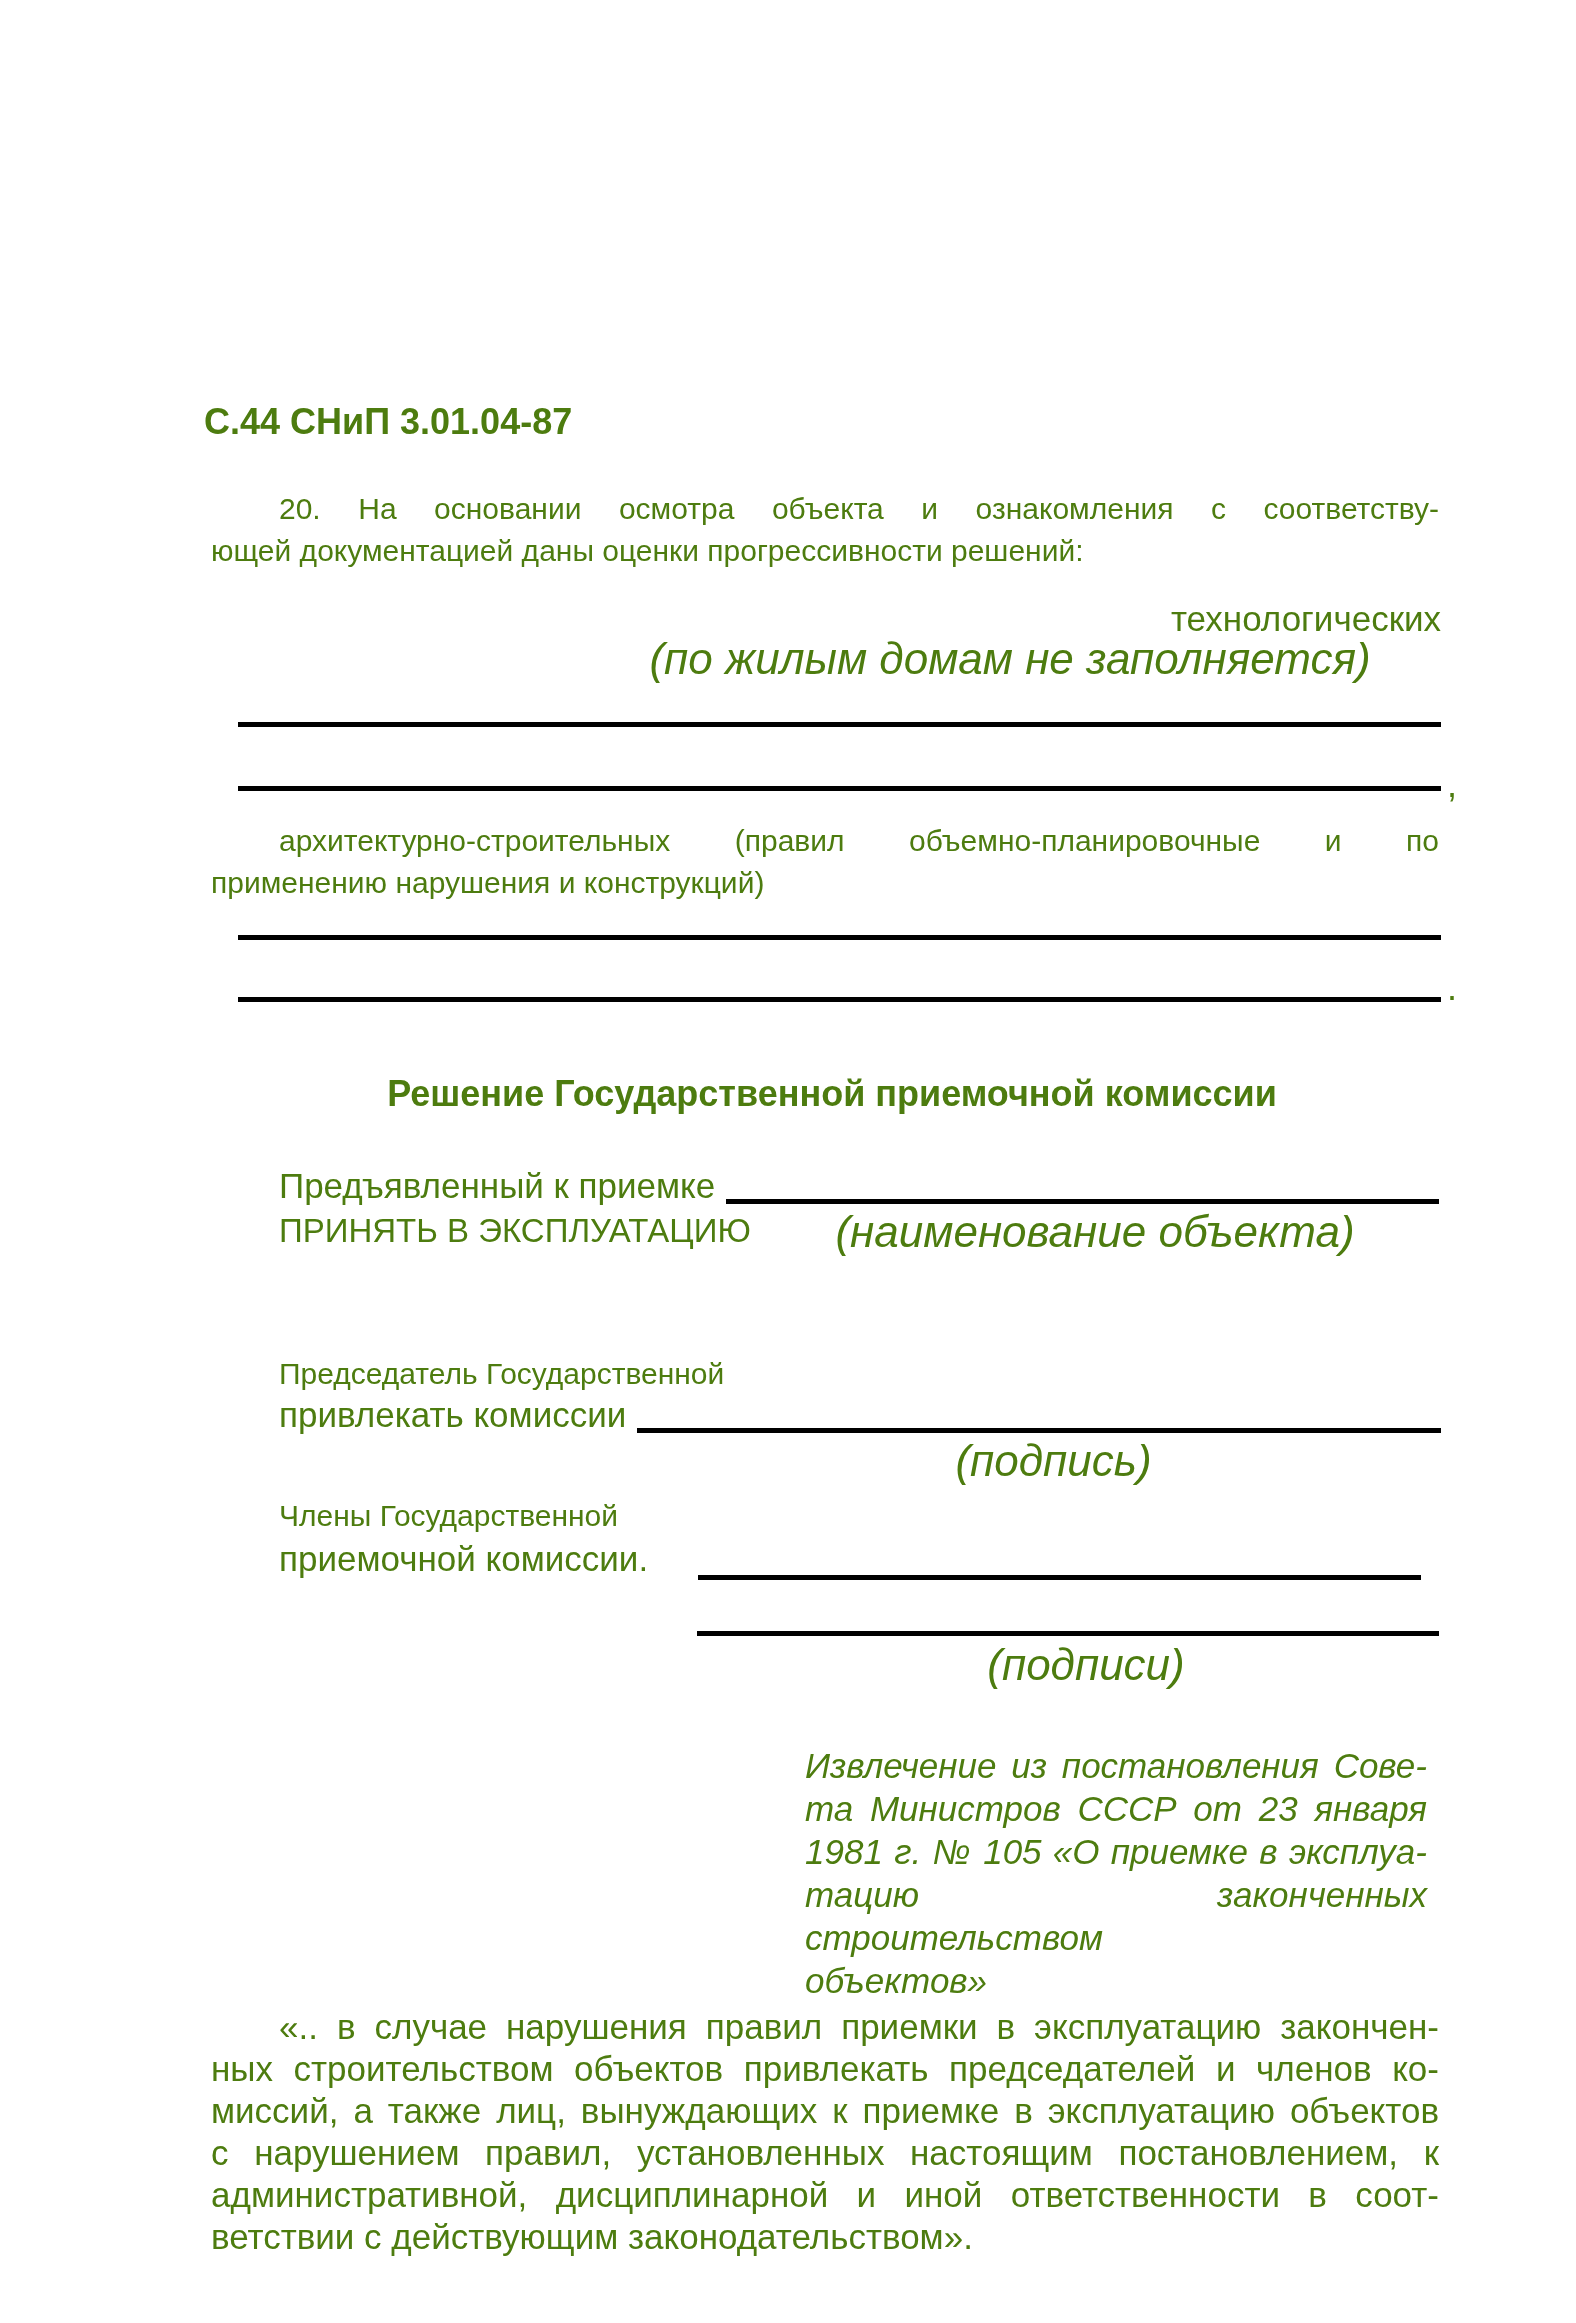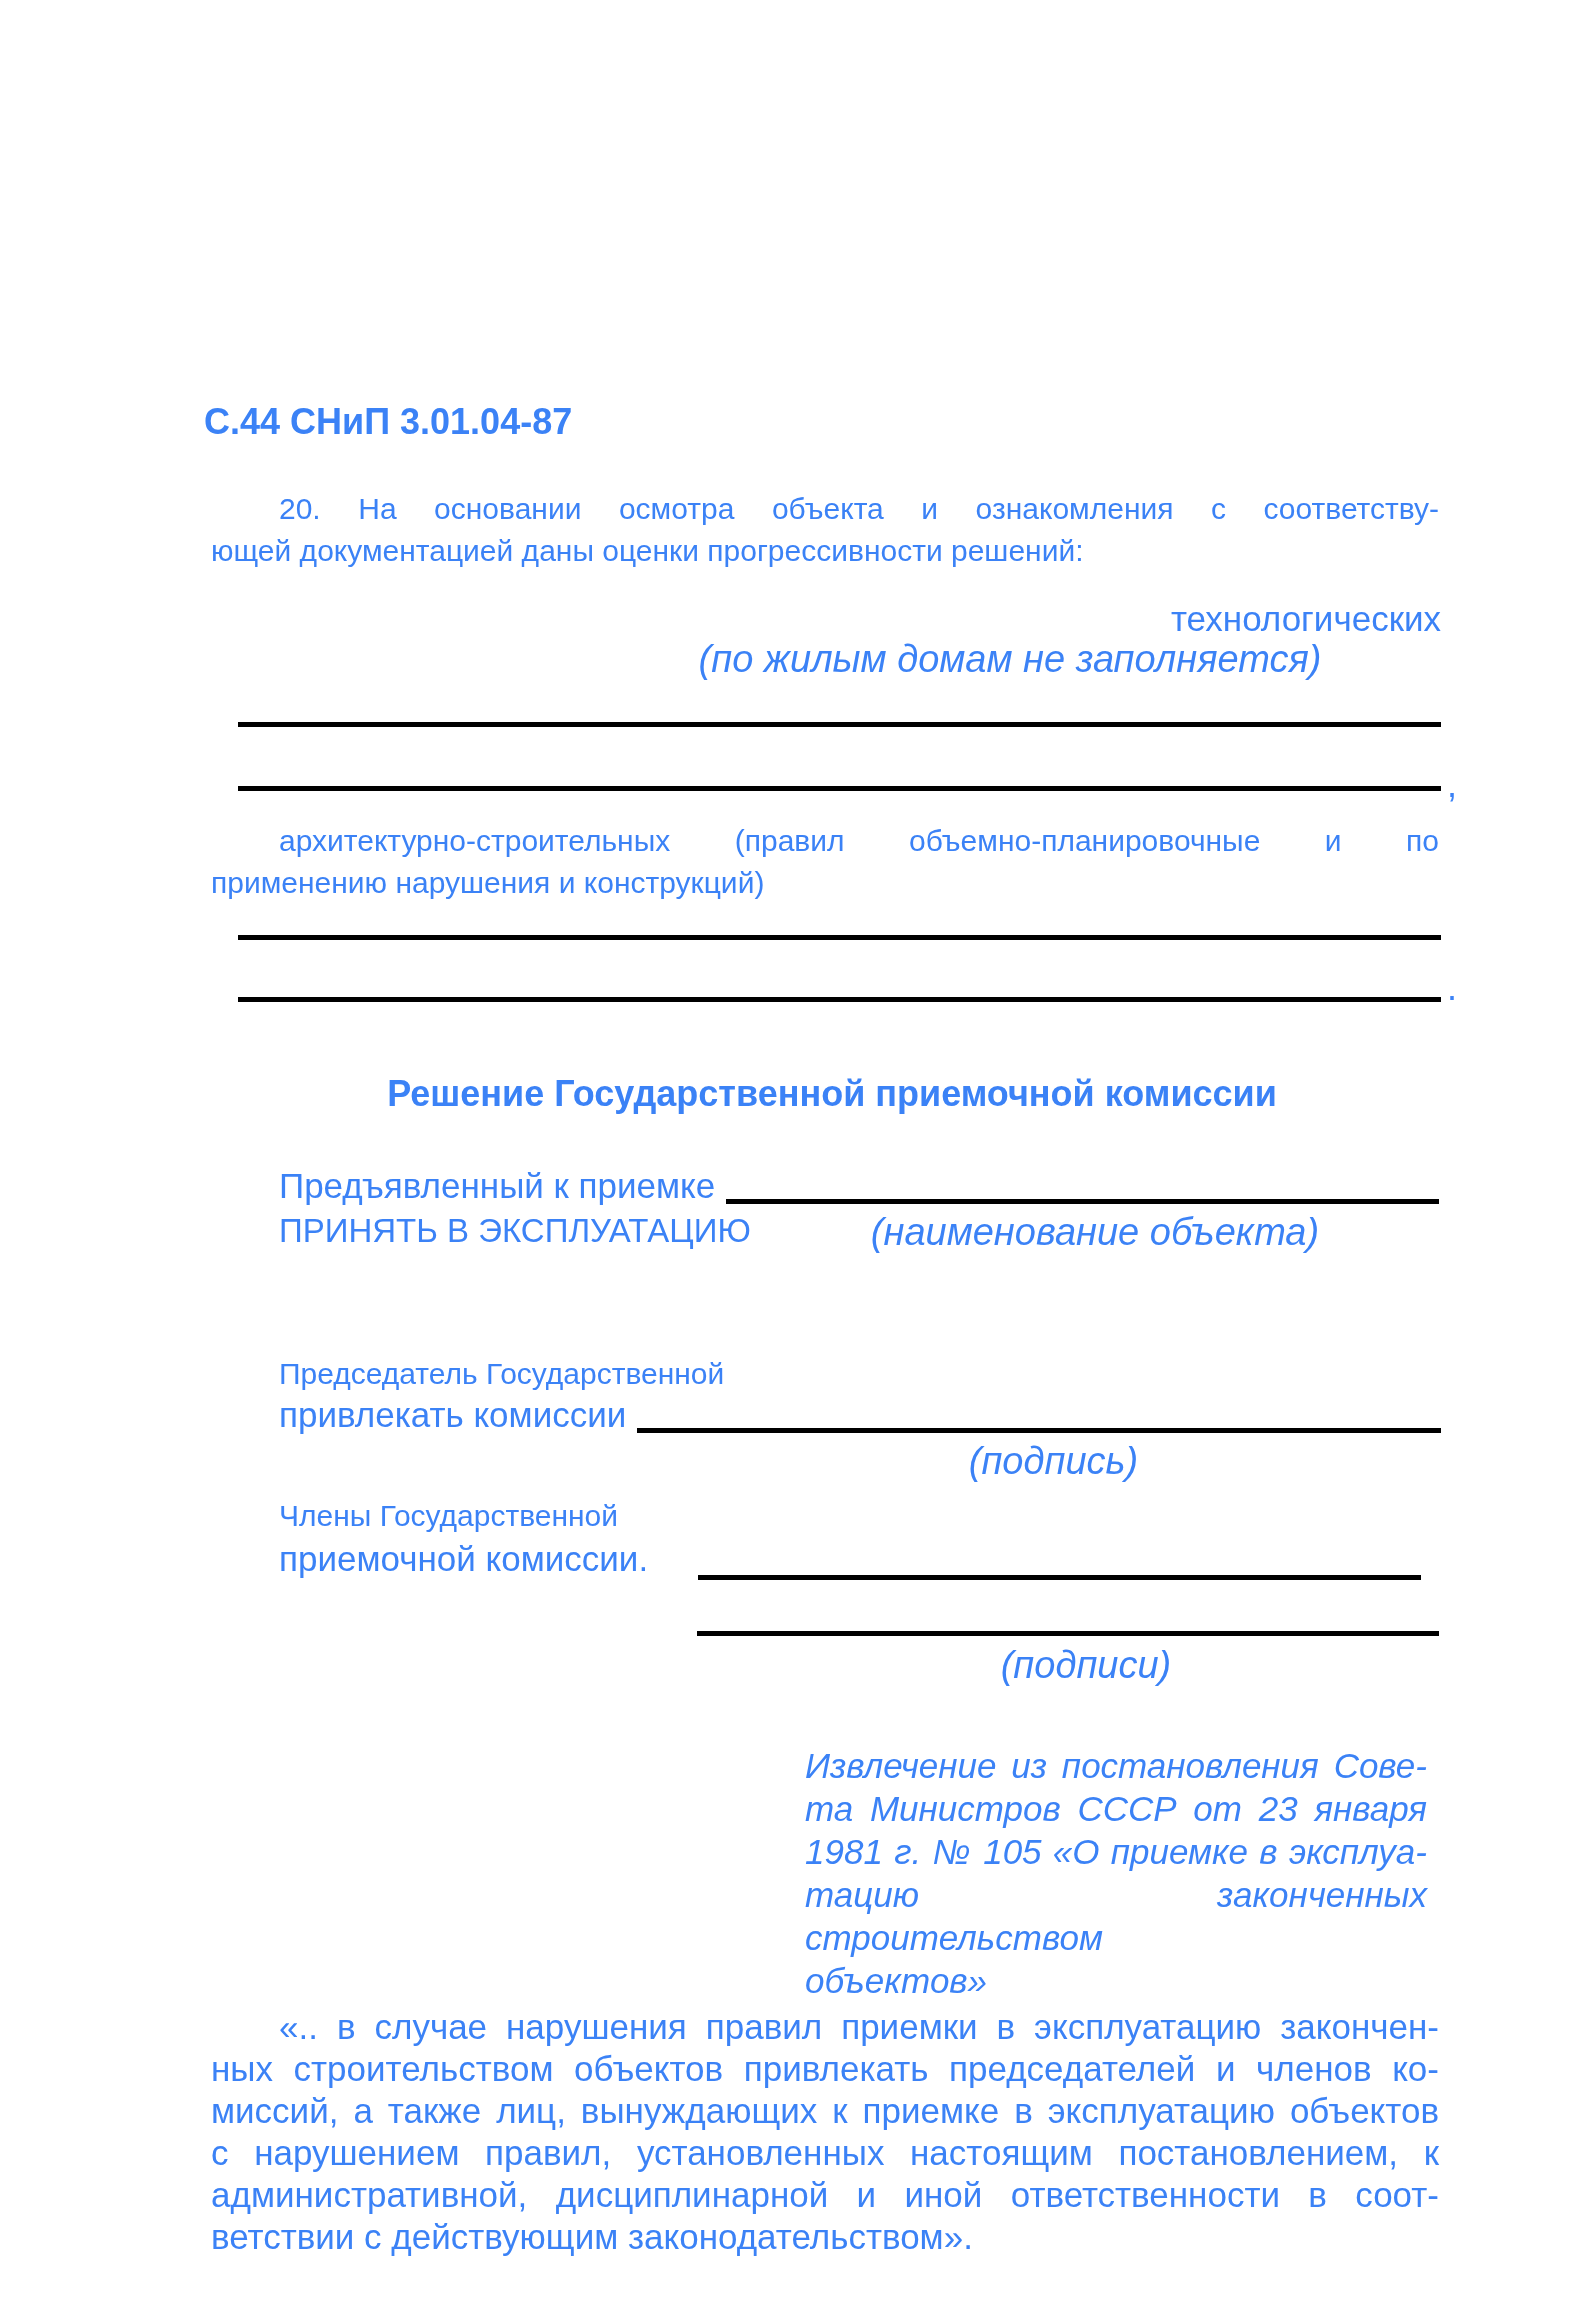--- a/index.html
+++ b/index.html
@@ -1,28 +1,28 @@
 <!DOCTYPE html>
 <html style="font-size:14.5px"><head>
 <meta charset="utf-8">
 <style>
   html, body { margin:0; padding:0; background:#ffffff; }
   .page {
     position: relative;
     width: 1577px;
     height: 2324px;
     background: #ffffff;
-    color: #3b82f6;
+    color: #4d7c0f;
     font-family: "Liberation Sans", sans-serif;
     overflow: hidden;
   }
   .abs  { position: absolute; }
   .t    { font-size: 30px; line-height: 42px; white-space: nowrap; }
   .b    { font-weight: bold; }
-  .cap  { font-size: 38px; line-height: 40px; font-style: italic; text-align: center; white-space: nowrap; }
+  .cap  { font-size: 44px; line-height: 40px; font-style: italic; text-align: center; white-space: nowrap; }
   .just { white-space: normal; text-align: justify; text-align-last: justify; }
   .hr   { position: absolute; height: 5.4px; background: #000; }
   .fill-row { position: absolute; display: flex; align-items: flex-end; }
   .fill-row .lbl { font-size: 35px; line-height: 42px; white-space: nowrap; }
   .fill-row .uline { flex: 1; border-bottom: 5.4px solid #000; margin: 0 0 2.7px 11px; }
   .fill-row .uline-gap { flex: 1; border-bottom: 5.4px solid #000; margin: 0 0 0 50px; }
   .block { font-size: 35px; }
   .block .ln  { text-align: justify; text-align-last: justify; }
   .block .lnl { text-align: right; text-align-last: left; }
   .citation { line-height: 43px; font-style: italic; }

